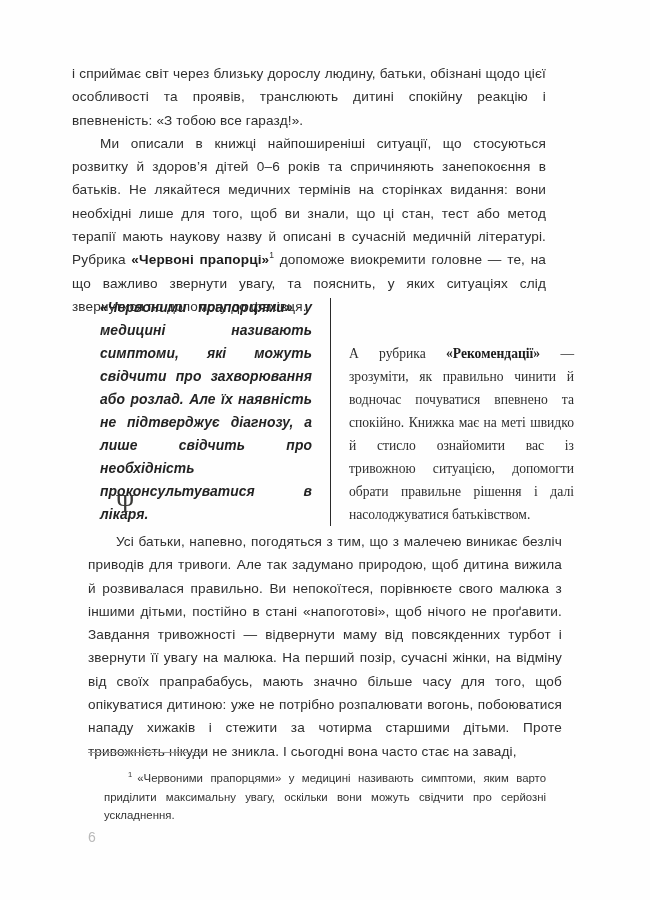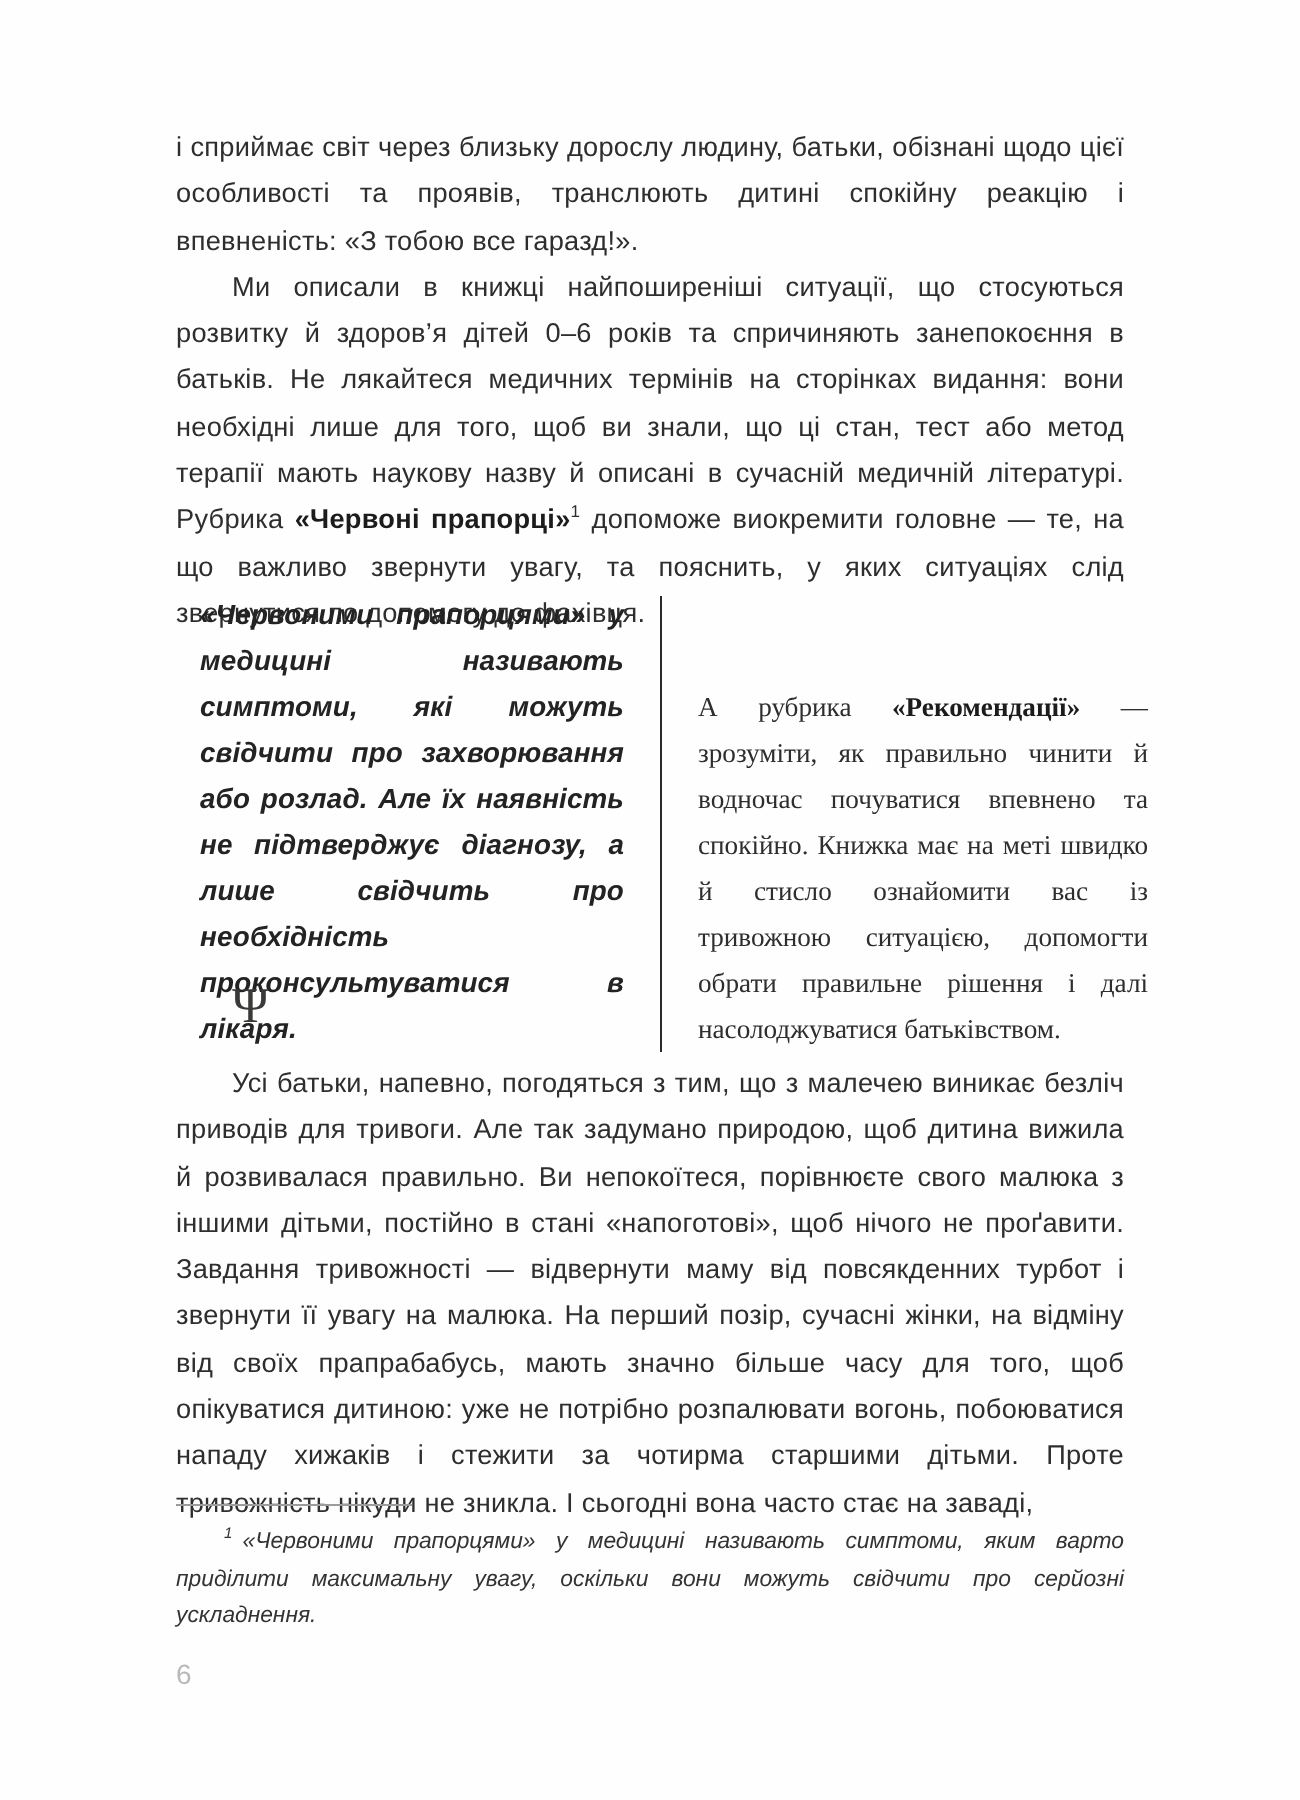--- a/index.html
+++ b/index.html
@@ -18,21 +18,21 @@
   }
 
   .page {
     position: absolute;
     inset: 0;
     background: #fefefe;
   }
 
   .content {
     position: absolute;
-    left: 88px;
+    left: 72px;
     top: 62px;
     width: 474px;
   }
 
   p.body-par {
     margin: 0;
     font-size: 13.6px;
     line-height: 23.3px;
     text-align: justify;
     text-justify: inter-word;
@@ -135,27 +135,26 @@
     top: 752px;
     width: 474px;
   }
   .footnote-rule {
     width: 118px;
     height: 1px;
     background: #9c9c9c;
     margin-bottom: 9px;
   }
   .footnote-text {
-    margin: 0;
+    margin: 16px;
     font-size: 11.4px;
     line-height: 18.6px;
     text-align: justify;
     color: #333333;
     text-indent: 24px;
-    font-style: italic;
   }
   .footnote-text sup.marker {
     font-size: 7.6px;
     vertical-align: super;
     line-height: 0;
     margin-right: 5px;
   }
 
   
   .folio {

